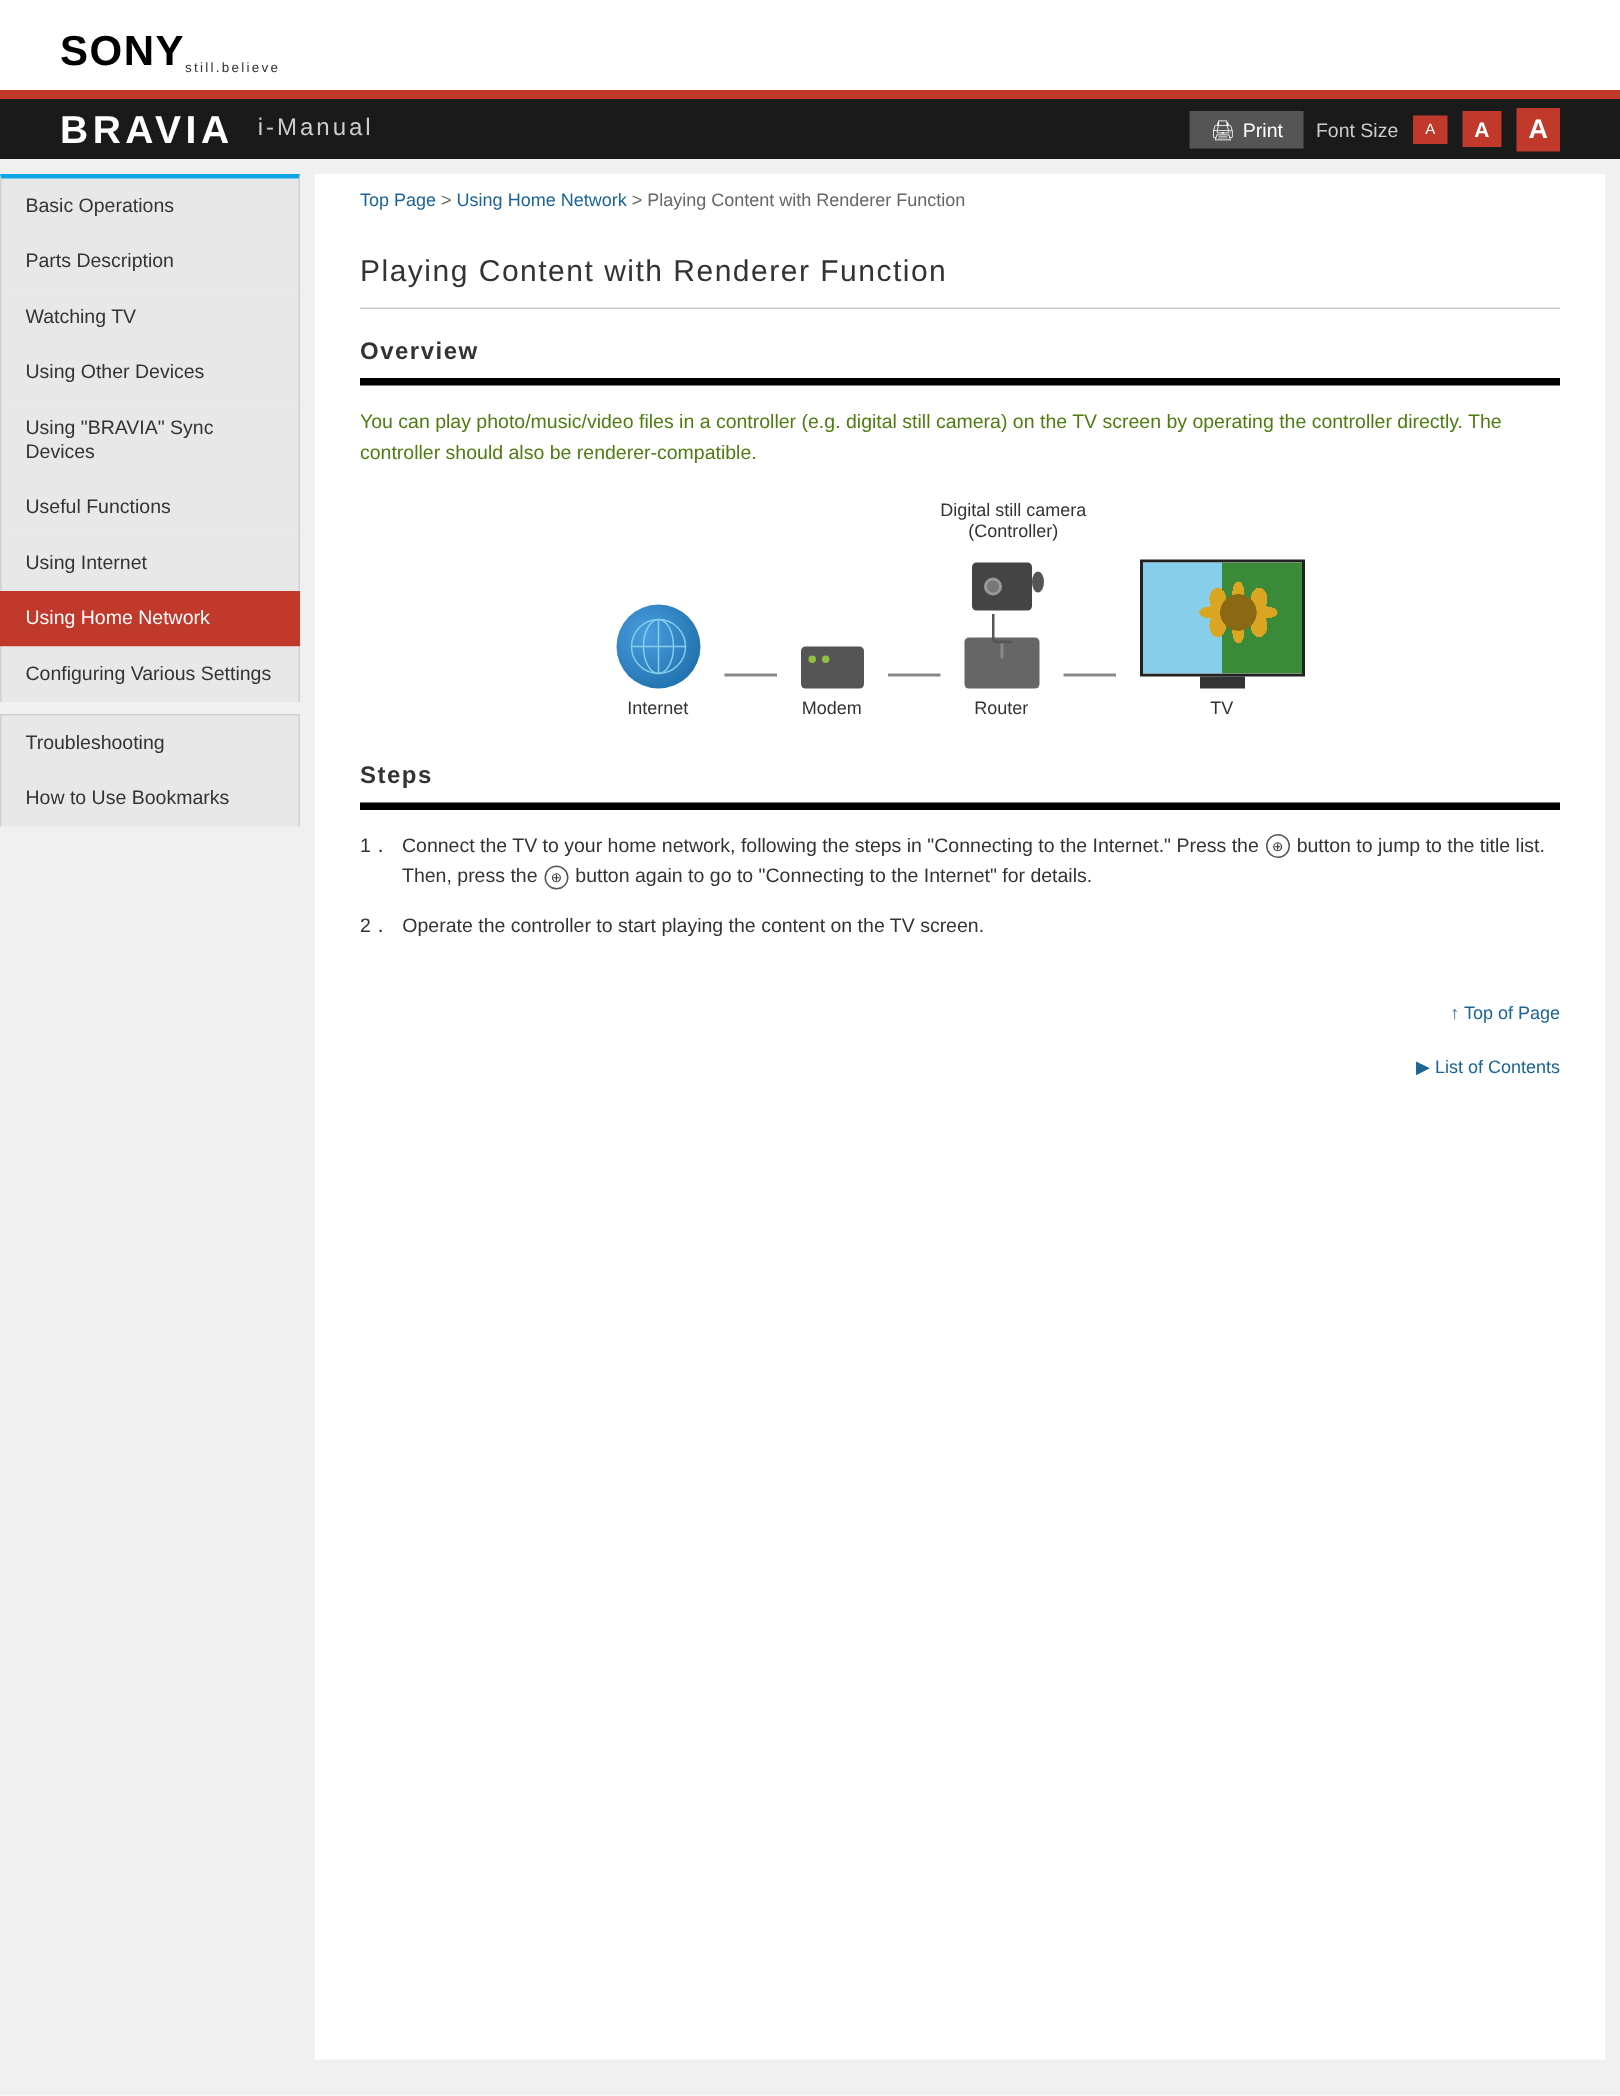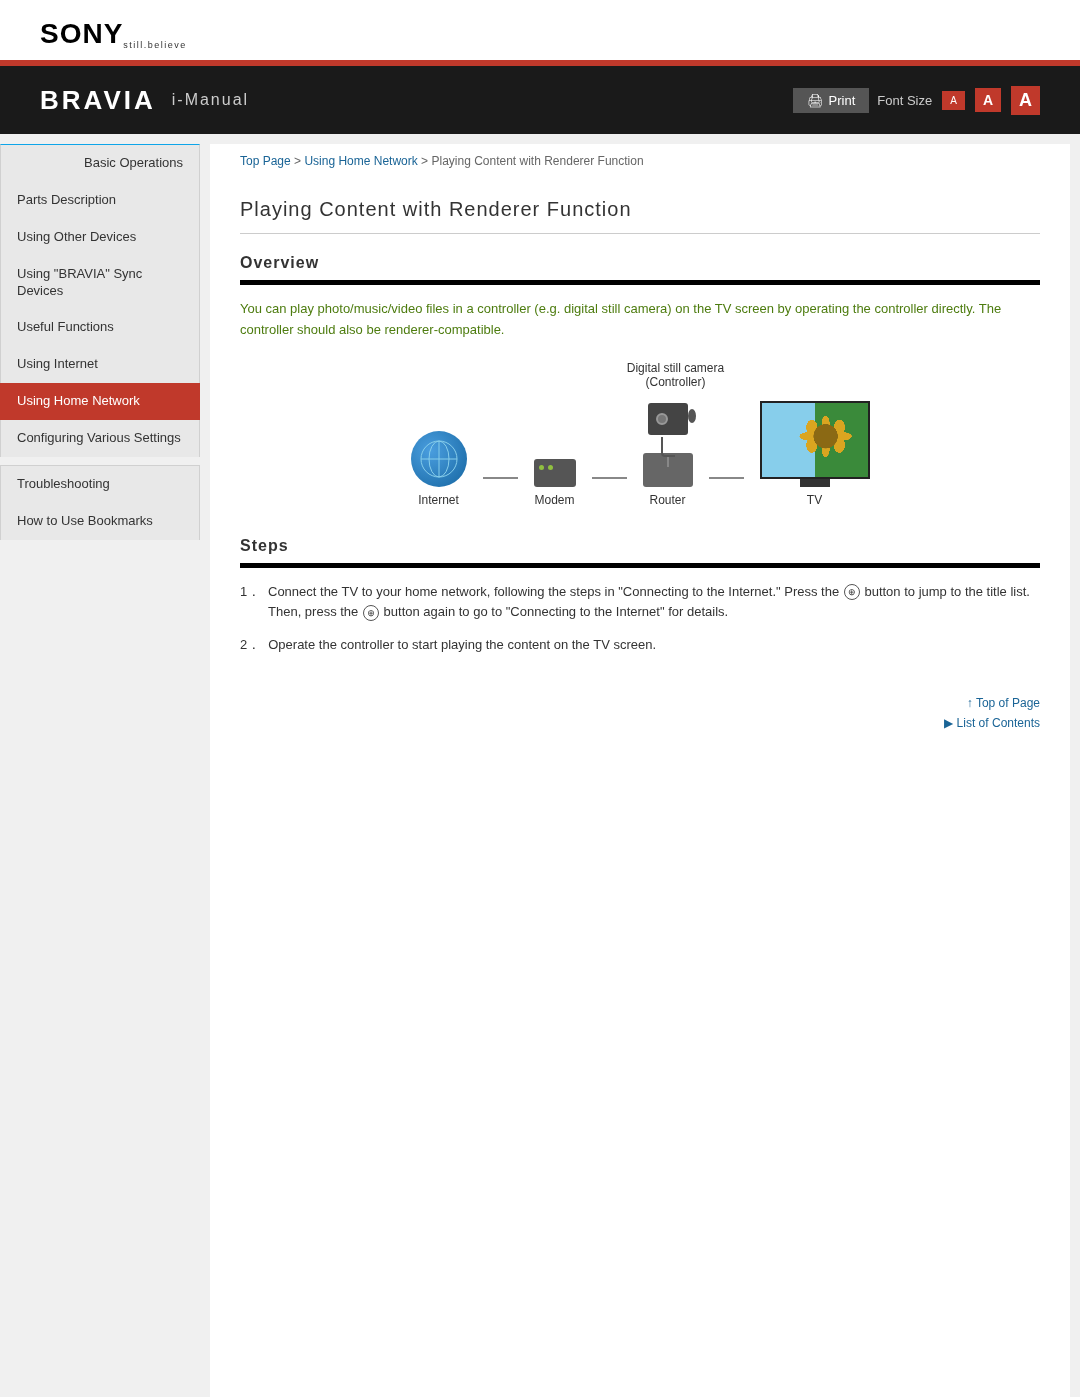--- a/index.html
+++ b/index.html
@@ -39,21 +39,21 @@
       letter-spacing: 1.5px;
     }
 
     
     .header-bar {
       background: #1a1a1a;
       padding: 0 40px;
       display: flex;
       align-items: center;
       justify-content: space-between;
-      height: 68px;
+      height: 40px;
     }
 
     .bravia-section {
       display: flex;
       align-items: center;
       gap: 16px;
     }
 
     .bravia-logo {
       font-size: 26px;
@@ -125,21 +125,21 @@
       padding: 10px 16px;
       font-size: 13px;
       color: #333;
       cursor: pointer;
       background: #e8e8e8;
       border: 1px solid #d0d0d0;
       border-bottom: none;
       line-height: 1.3;
     }
 
-    .sidebar-item:first-child { border-top: 1px solid #0ea5e9; text-align: right; }
+    .sidebar-item:first-child { border-top: 3px solid #0ea5e9; }
     .sidebar-item + .sidebar-item { border-top: none; }
 
     .sidebar-divider {
       height: 8px;
       background: #f0f0f0;
     }
 
     .sidebar-item.active {
       background: #c0392b;
       color: #fff;
@@ -268,21 +268,21 @@
       margin: 0 1px;
     }
 
     
     .footer-links {
       margin-top: 40px;
       display: flex;
       justify-content: flex-end;
       flex-direction: column;
       align-items: flex-end;
-      gap: 6px;
+      gap: 22px;
     }
 
     .footer-link {
       color: #1a6496;
       font-size: 12px;
       text-decoration: none;
       cursor: pointer;
     }
 
     
@@ -366,20 +366,21 @@
     <button class="font-btn medium">A</button>
     <button class="font-btn large">A</button>
   </div>
 </div>
 
 <div class="main-layout">
 
   <div class="sidebar">
     <div class="sidebar-item">Basic Operations</div>
     <div class="sidebar-item">Parts Description</div>
+    <div class="sidebar-item">Watching TV</div>
     <div class="sidebar-item">Using Other Devices</div>
     <div class="sidebar-item">Using "BRAVIA" Sync Devices</div>
     <div class="sidebar-item">Useful Functions</div>
     <div class="sidebar-item">Using Internet</div>
     <div class="sidebar-item active">Using Home Network</div>
     <div class="sidebar-item">Configuring Various Settings</div>
     <div class="sidebar-divider"></div>
     <div class="sidebar-item">Troubleshooting</div>
     <div class="sidebar-item">How to Use Bookmarks</div>
   </div>

